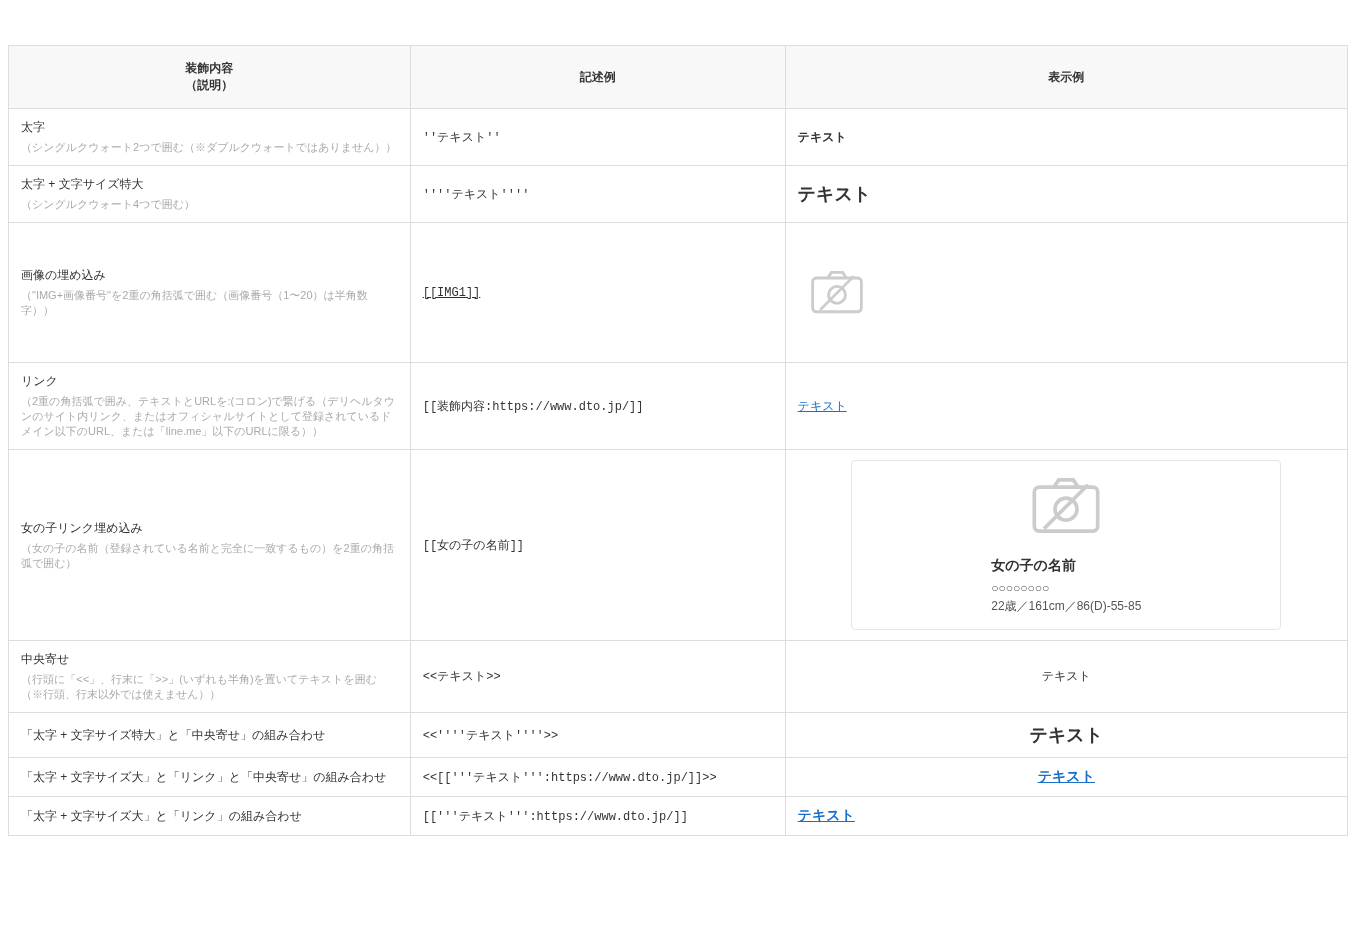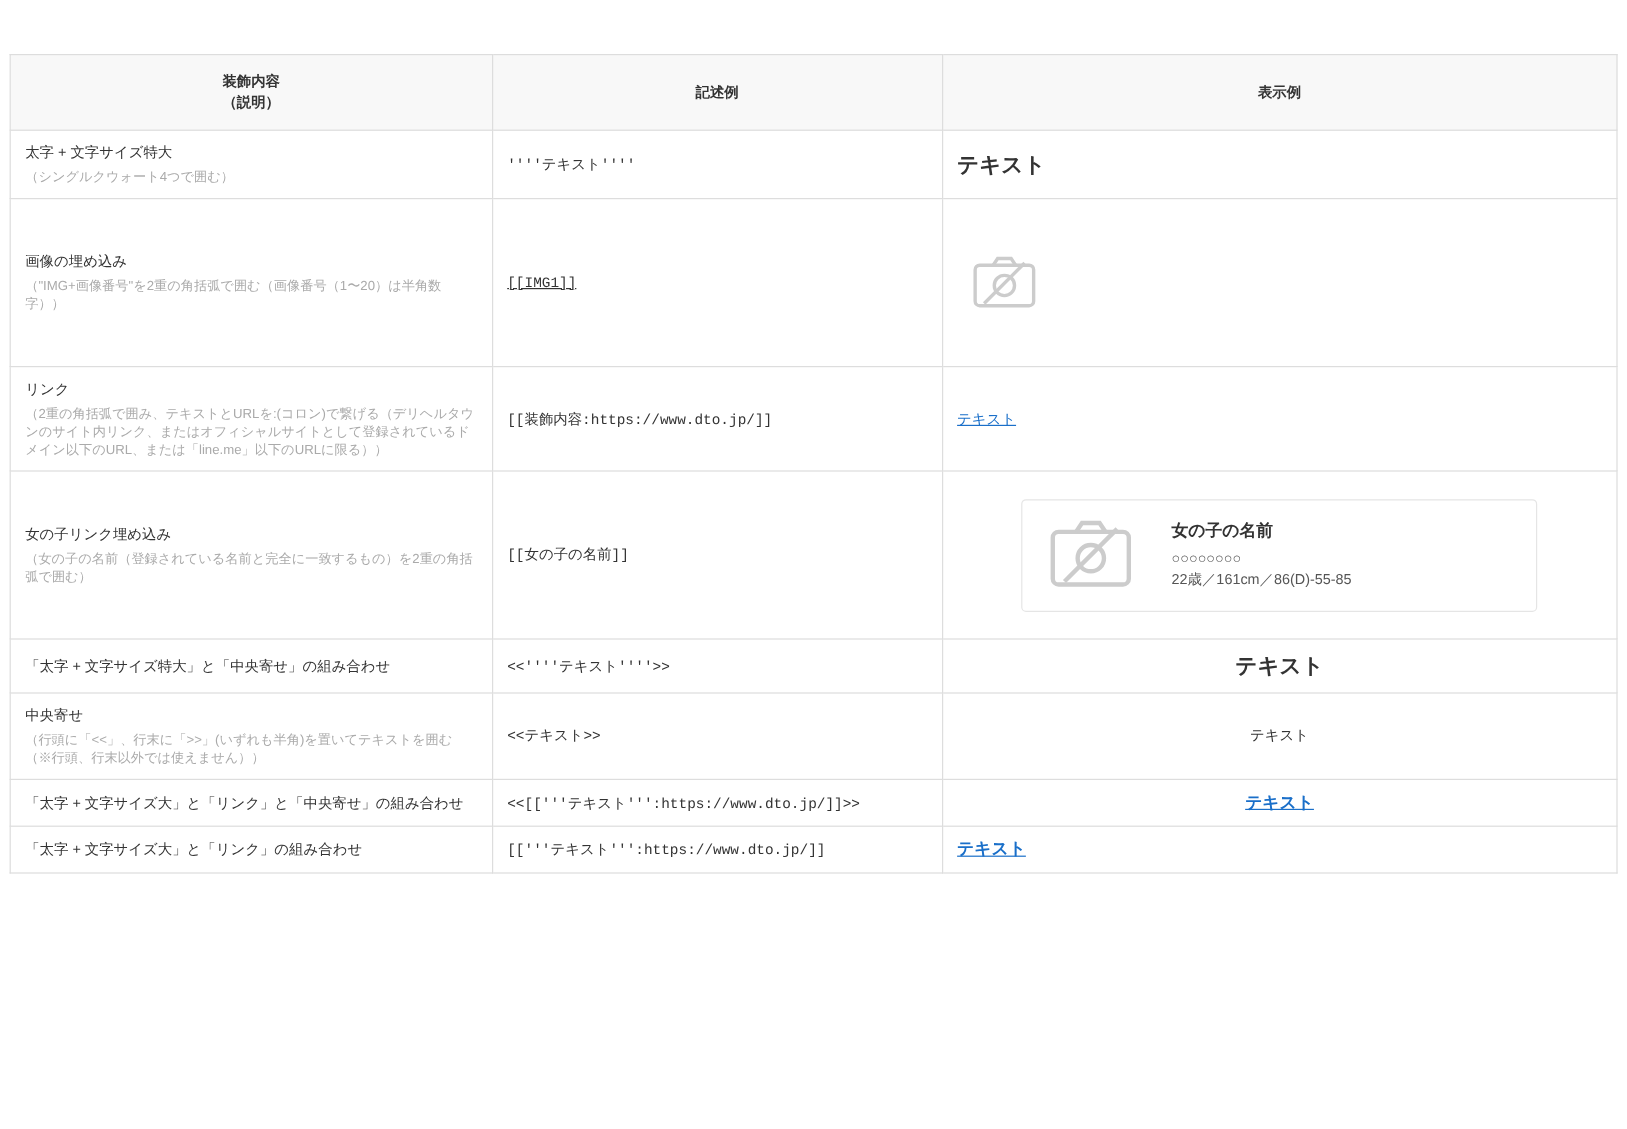--- a/index.html
+++ b/index.html
@@ -59,24 +59,25 @@
     width: 78px; height: 64px;
     display: flex; align-items: center; justify-content: center;
     color: #ccc;
   }
   .img-placeholder svg { width: 60px; height: 50px; }
   .profile-card {
     border: 1px solid #e5e5e5;
     border-radius: 4px;
     display: flex;
     align-items: center;
-    gap: 28px;
+    gap: 18px;
     padding: 14px 18px;
     max-width: 430px;
     margin: 0 auto;
+    flex-direction: column;
   }
   .profile-card .thumb {
     width: 78px; height: 64px;
     display: flex; align-items: center; justify-content: center;
     color: #ccc;
   }
   .profile-card .info .name { font-weight: bold; font-size: 14px; margin-bottom: 4px; color:#333;}
   .profile-card .info .sub  { font-size: 12px; color:#555; line-height:1.5; }
   td.tall-img { height: 140px; text-decoration: underline; }
   td.tall-profile { height: 140px; }
@@ -95,20 +96,30 @@
       <th>
         <span>装飾内容</span><br>
         <span>（説明）</span>
       </th>
       <th>記述例</th>
       <th>表示例</th>
     </tr>
   </thead>
   <tbody>
 
+    <tr>
+      <td>
+        <div class="title">太字</div>
+        <div class="note">（シングルクウォート2つで囲む（※ダブルクウォートではありません））</div>
+      </td>
+      <td class="mono">''テキスト''</td>
+      <td>
+        <span class="bold">テキスト</span>
+      </td>
+    </tr>
 
 
     <tr>
       <td>
         <div class="title">太字 + 文字サイズ特大</div>
         <div class="note">（シングルクウォート4つで囲む）</div>
       </td>
       <td class="mono">''''テキスト''''</td>
       <td>
         <span class="bold sz-xlarge">テキスト</span>
@@ -166,41 +177,41 @@
             <div class="sub">22歳／161cm／86(D)-55-85</div>
           </div>
         </div>
       </td>
     </tr>
 
 
 
     <tr>
       <td>
+        <div class="title">中央寄せ</div>
+        <div class="note">（行頭に「&lt;&lt;」、行末に「&gt;&gt;」(いずれも半角)を置いてテキストを囲む（※行頭、行末以外では使えません））</div>
+      </td>
+      <td class="mono">&lt;&lt;テキスト&gt;&gt;</td>
+      <td class="center">
+        <span>テキスト</span>
+      </td>
+    </tr>
+
+    <tr>
+      <td>
         <div class="title">「太字 + 文字サイズ特大」と「中央寄せ」の組み合わせ</div>
       </td>
       <td class="mono">&lt;&lt;''''テキスト''''&gt;&gt;</td>
       <td class="center">
         <span class="bold sz-xlarge">テキスト</span>
       </td>
     </tr>
 
     <tr>
       <td>
-        <div class="title">中央寄せ</div>
-        <div class="note">（行頭に「&lt;&lt;」、行末に「&gt;&gt;」(いずれも半角)を置いてテキストを囲む（※行頭、行末以外では使えません））</div>
-      </td>
-      <td class="mono">&lt;&lt;テキスト&gt;&gt;</td>
-      <td class="center">
-        <span>テキスト</span>
-      </td>
-    </tr>
-
-    <tr>
-      <td>
         <div class="title">「太字 + 文字サイズ大」と「リンク」と「中央寄せ」の組み合わせ</div>
       </td>
       <td class="mono">&lt;&lt;[['''テキスト''':https://www.dto.jp/]]&gt;&gt;</td>
       <td class="center">
         <span class="link bold sz-large">テキスト</span>
       </td>
     </tr>
 
     <tr>
       <td>

